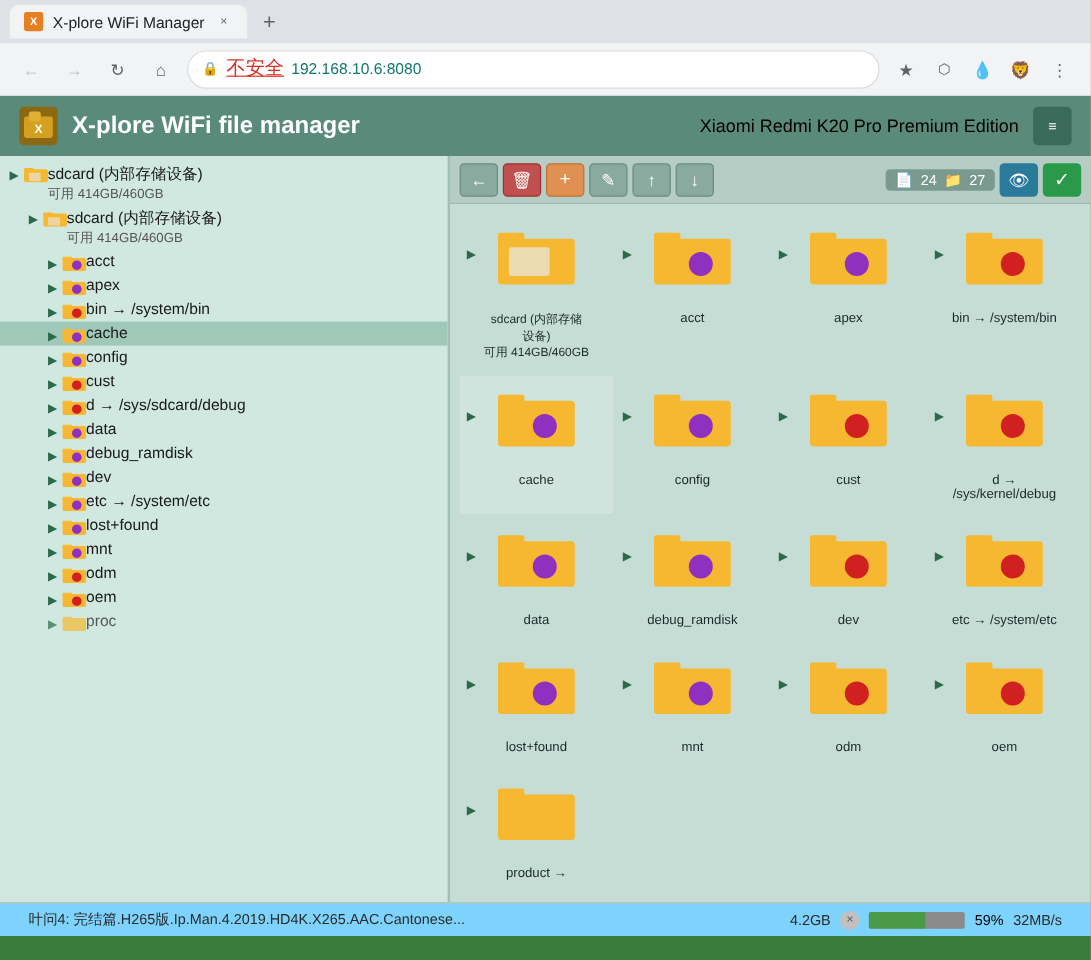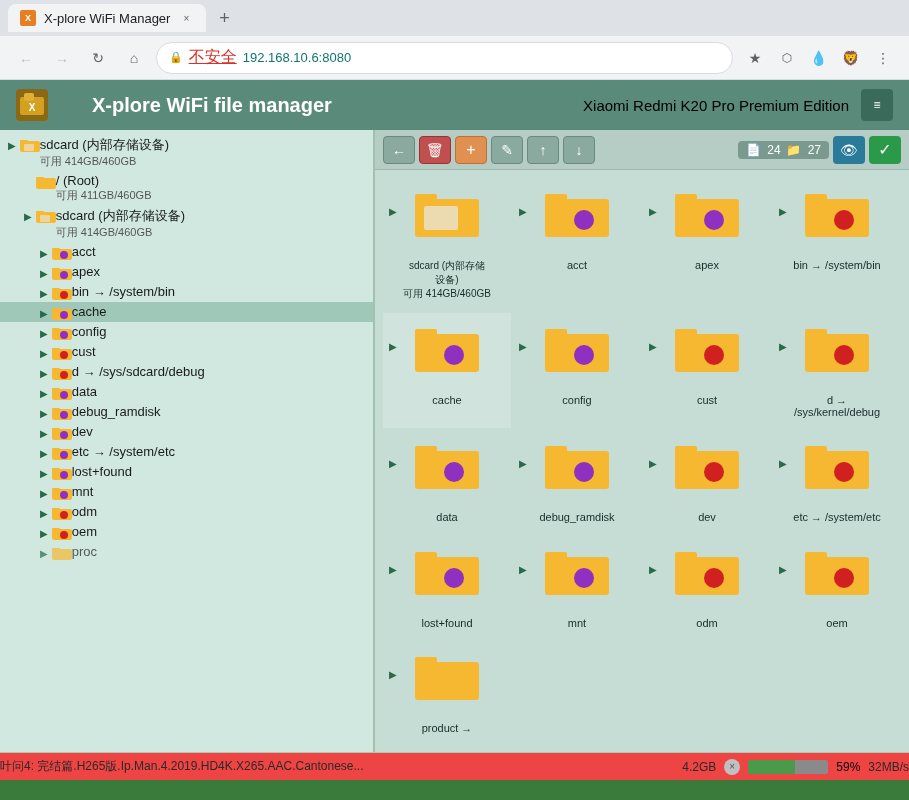--- a/index.html
+++ b/index.html
@@ -21,21 +21,21 @@
     .url-bar .security-text { color: #d93025; font-size: 16px; text-decoration: underline; }
     .toolbar-icons { display: flex; gap: 4px; align-items: center; }
     .toolbar-icon { width: 28px; height: 28px; border-radius: 50%; display: flex; align-items: center; justify-content: center; color: #5f6368; font-size: 14px; cursor: pointer; }
     .toolbar-icon.star { color: #5f6368; }
     .toolbar-icon.red { color: #d93025; }
 
     
     .app-window { background: #b8d4c8; width: 909px; height: 700px; display: flex; flex-direction: column; }
     .app-header { background: #5a8a7a; height: 50px; display: flex; align-items: center; padding: 0 16px; gap: 12px; }
     .app-logo { width: 32px; height: 32px; background: #8B6914; border-radius: 4px; display: flex; align-items: center; justify-content: center; color: white; font-size: 14px; font-weight: bold; }
-    .app-title { color: white; font-size: 20px; font-weight: 600; flex: 1; margin-left: 32px; }
+    .app-title { color: white; font-size: 20px; font-weight: 600; flex: 1; }
     .app-device { color: #000000; font-size: 15px; }
     .app-menu-btn { width: 32px; height: 32px; background: #3a6a5a; border-radius: 4px; display: flex; align-items: center; justify-content: center; color: white; cursor: pointer; }
 
     .app-body { display: flex; flex: 1; overflow: hidden; }
 
     
     .sidebar { width: 375px; background: #d0e8e0; border-right: 2px solid #a0c0b0; display: flex; flex-direction: column; overflow: hidden; }
     .sidebar-list { flex: 1; overflow-y: auto; padding: 4px 0; }
     .sidebar-list::-webkit-scrollbar { width: 6px; }
     .sidebar-list::-webkit-scrollbar-track { background: #c0dcd0; }
@@ -64,21 +64,21 @@
     .grid-container { flex: 1; overflow-y: auto; padding: 8px; display: grid; grid-template-columns: repeat(4, 1fr); gap: 2px; }
     .grid-container::-webkit-scrollbar { width: 6px; }
     .grid-container::-webkit-scrollbar-thumb { background: #80a090; border-radius: 3px; }
 
     .grid-cell { display: flex; flex-direction: column; align-items: center; padding: 8px 4px; cursor: pointer; position: relative; min-height: 100px; }
     .grid-cell .cell-arrow { position: absolute; left: 6px; top: 28px; color: #2a6a4a; font-size: 10px; }
     .grid-cell .folder-wrap { position: relative; width: 70px; height: 55px; }
     .grid-cell .cell-label { font-size: 11px; color: #1a2a2a; text-align: center; margin-top: 18px; word-break: break-all; }
 
     
-    .status-bar { height: 28px; background: #ef4444; display: flex; align-items: center; padding: 0 0; gap: 8px; font-size: 12px; border-top: 1px solid #b0c8b0; }
+    .status-bar { height: 28px; background: #7dd3fc; display: flex; align-items: center; padding: 0 24px; gap: 8px; font-size: 12px; border-top: 1px solid #b0c8b0; }
     .status-text { flex: 1; color: #2a2a2a; }
     .status-size { color: #2a2a2a; }
     .status-close { width: 16px; height: 16px; background: #c0c0c0; border-radius: 50%; display: flex; align-items: center; justify-content: center; font-size: 10px; color: #555; cursor: pointer; }
     .progress-bar-wrap { width: 80px; height: 14px; background: #8a8a8a; border-radius: 2px; overflow: hidden; }
     .progress-bar-fill { height: 100%; background: #4a9a4a; }
     .speed-text { color: #2a2a2a; }
 
     .spacer { flex: 1; }
   </style>
 </head>
@@ -138,31 +138,20 @@
             <rect x="0" y="5" width="20" height="11" rx="2" fill="#f5b830"></rect>
             <rect x="0" y="4" width="8" height="4" rx="1" fill="#f5b830"></rect>
             <rect x="4" y="8" width="10" height="7" rx="1" fill="#e8e8e8" opacity="0.6"></rect>
           </svg>
           <div class="item-text">
             <span class="item-name">sdcard (内部存储设备)</span>
             <span class="item-sub">可用 414GB/460GB</span>
           </div>
         </div>
 
-        <div class="sidebar-item indented">
-          <span class="arrow" style="opacity:0">▶</span>
-          <svg class="folder-svg" viewBox="0 0 20 16">
-            <rect x="0" y="5" width="20" height="11" rx="2" fill="#f5b830"></rect>
-            <rect x="0" y="4" width="8" height="4" rx="1" fill="#f5b830"></rect>
-          </svg>
-          <div class="item-text">
-            <span class="item-name">/ (Root)</span>
-            <span class="item-sub">可用 411GB/460GB</span>
-          </div>
-        </div>
 
         <div class="sidebar-item indented">
           <span class="arrow">▶</span>
           <svg class="folder-svg" viewBox="0 0 20 16">
             <rect x="0" y="5" width="20" height="11" rx="2" fill="#f5b830"></rect>
             <rect x="0" y="4" width="8" height="4" rx="1" fill="#f5b830"></rect>
             <rect x="4" y="8" width="10" height="7" rx="1" fill="#e8e8e8" opacity="0.6"></rect>
           </svg>
           <div class="item-text">
             <span class="item-name">sdcard (内部存储设备)</span>

